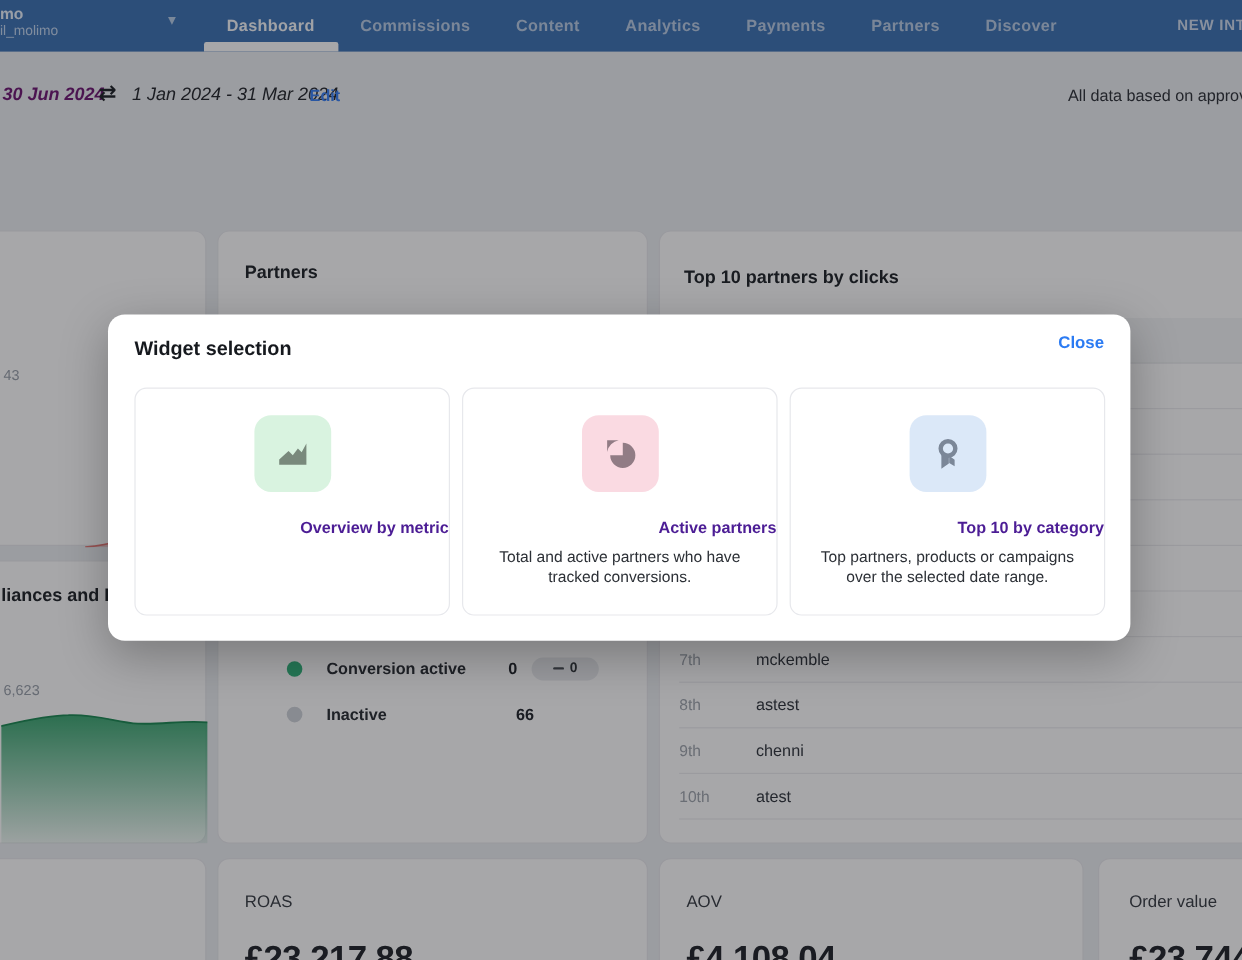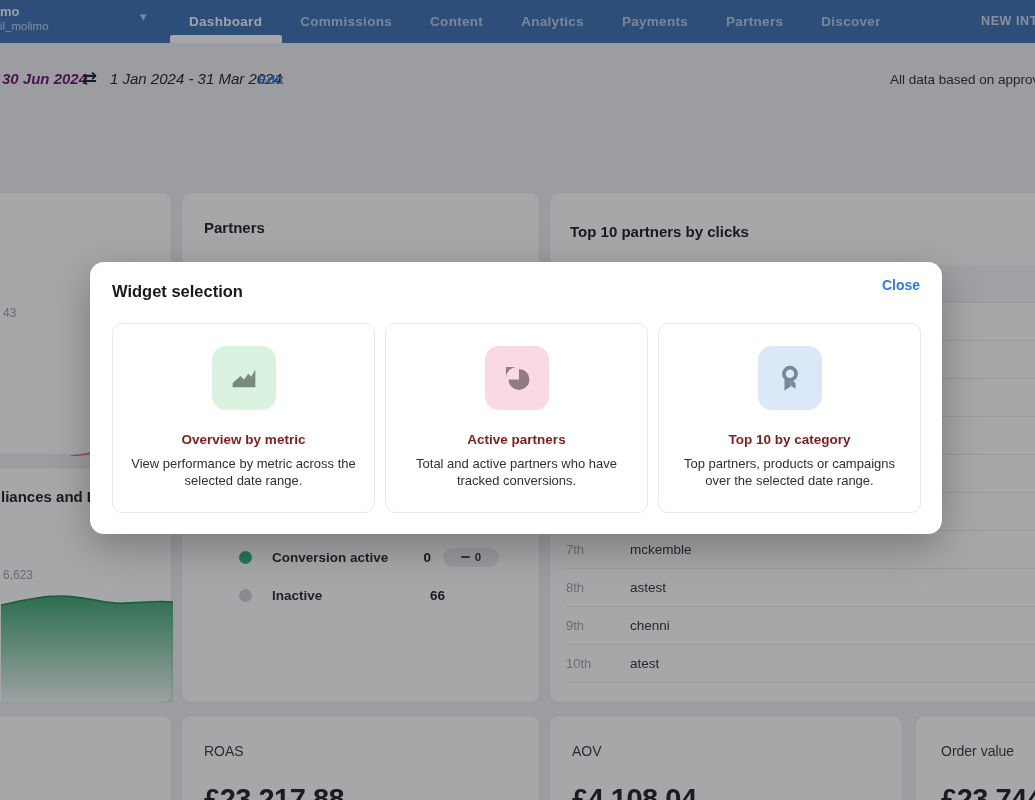--- a/index.html
+++ b/index.html
@@ -75,21 +75,21 @@
   .backdrop{position:absolute;left:0;top:0;width:1035px;height:800px;background:rgba(10,12,16,0.36);z-index:40;}
   .modal{position:absolute;left:90px;top:262px;width:852px;height:272px;background:#fff;border-radius:14px;
          box-shadow:0 12px 40px rgba(0,0,0,.28);z-index:50;box-sizing:border-box;}
   .modal-title{position:absolute;left:22px;top:20px;font-size:16.5px;font-weight:bold;color:#16191e;}
   .modal-close{position:absolute;right:22px;top:15px;font-size:14px;font-weight:bold;color:#2b7bf3;cursor:pointer;}
   .options{position:absolute;left:22px;top:61px;display:flex;gap:10px;}
   .opt-card{width:263px;height:190px;border:1px solid #e7e8ec;border-radius:10px;box-sizing:border-box;
             position:relative;cursor:pointer;background:#fff;}
   .opt-tile{position:absolute;left:50%;transform:translateX(-50%);top:22px;width:64px;height:64px;border-radius:14px;
             display:flex;align-items:center;justify-content:center;}
-  .opt-title{position:absolute;left:0;right:0;top:108px;text-align:center;font-size:13.5px;font-weight:bold;color:#7f1d1d;}
+  .opt-title{position:absolute;left:0;right:0;top:108px;text-align:right;font-size:13.5px;font-weight:bold;color:#4c1d95;}
   .opt-desc{position:absolute;left:16px;right:16px;top:131px;text-align:center;font-size:13px;line-height:17px;color:#2c3036;}
   .g1{fill:#79897c;} .g2{fill:#917c85;} .g3{fill:#7b8798;stroke:#7b8798;}
 </style>
 </head>
 <body>
 
 <div class="viewport">
 
   <div class="topnav">
     <div class="logo">
@@ -211,21 +211,20 @@
     <span class="modal-close">Close</span>
     <div class="options">
 
       <div class="opt-card">
         <div class="opt-tile" style="background: rgb(217, 243, 224);">
           <svg width="34" height="34" viewBox="0 0 24 24">
             <path class="g1" d="M4 18.5 L4 15.5 L9.5 10.5 L12 13 L15 9 L17.2 11.2 L20 6 L20 18.5 Z"></path>
           </svg>
         </div>
         <div class="opt-title">Overview by metric</div>
-        <div class="opt-desc">View performance by metric across the selected date range.</div>
       </div>
 
       <div class="opt-card">
         <div class="opt-tile" style="background: rgb(250, 218, 226);">
           <svg width="34" height="34" viewBox="0 0 24 24">
             <path class="g2" d="M13.4 5.6 A7.4 7.4 0 1 1 6 13 L13.4 13 Z"></path>
             <path class="g2" d="M11 4.2 A8.6 8.6 0 0 0 4.2 11 L4.2 4.2 Z"></path>
           </svg>
         </div>
         <div class="opt-title">Active partners</div>

